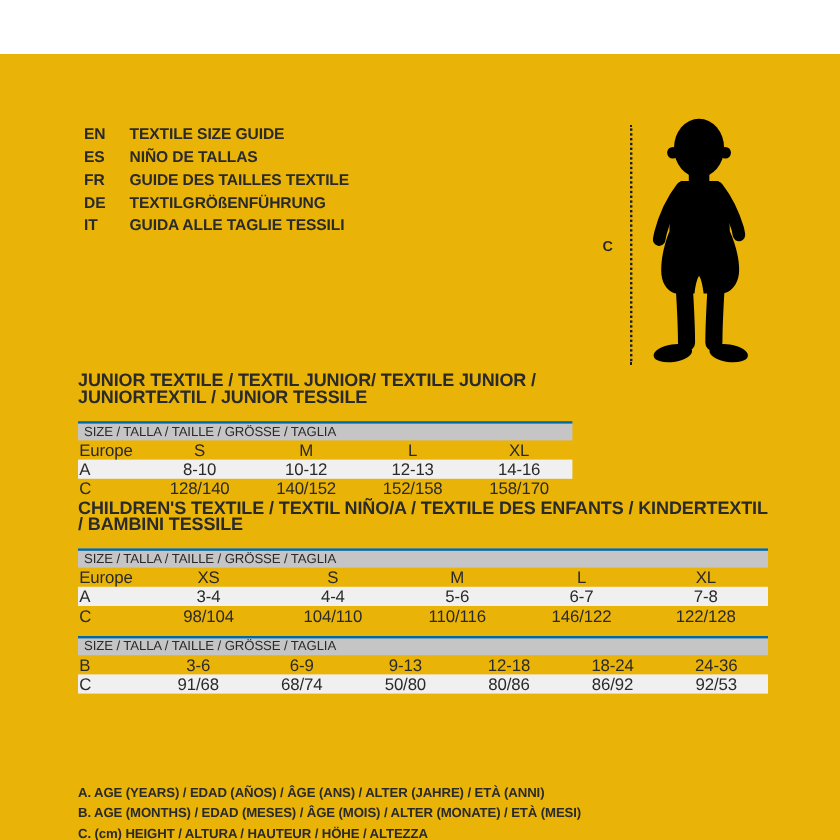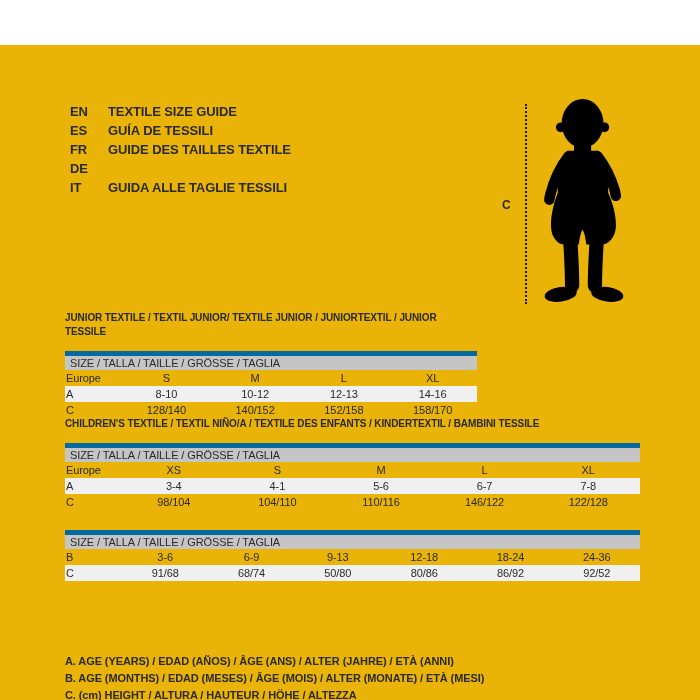--- a/index.html
+++ b/index.html
@@ -17,56 +17,57 @@
   
   .figure-line{position:absolute;left:525px;top:59px;height:200px;width:0;border-left:2px dotted #1b1b1b;}
   .figure-c{position:absolute;left:502px;top:153px;font-size:12px;font-weight:bold;}
   .baby-svg{position:absolute;left:536px;top:53px;}
 
   
   .section{position:absolute;left:65px;}
   .sec-0{top:266px;width:412px;}
   .sec-1{top:372px;width:575px;}
   .sec-2{top:477px;width:575px;}
-  .section-title{font-weight:bold;font-size:10px;line-height:14px;white-space:pre-line;}
+  .section-title{font-weight:bold;font-size:15px;line-height:14px;white-space:pre-line;}
   .size-table{margin-top:12px;}
   .sec-2 .size-table{margin-top:8px;}
   .size-bar{
     height:14px;line-height:14px;background:var(--bar,#c5c5c5);
-    border-top:5px solid #0369a1;font-size:11px;padding-left:5px;
+    border-top:2px solid #0369a1;font-size:11px;padding-left:5px;
   }
-  .t-row{display:grid;height:16px;align-items:center;font-size:11px;}
+  .t-row{display:grid;height:16px;align-items:center;font-size:14px;}
   .t-row.shaded{background:var(--alt,#f0f0f0);}
   .t-label{text-align:left;padding-left:1px;}
   .t-cell{text-align:center;}
 
   
   .notes{position:absolute;left:65px;top:608px;font-weight:bold;font-size:11px;}
   .note-line{height:17px;line-height:17px;}
 </style>
 </head>
 <body>
 
 <div class="canvas">
 
   <div class="lang-list">
       <div class="lang-row">
         <div class="lang-code">EN</div>
         <div class="lang-label">TEXTILE SIZE GUIDE</div>
       </div>
       <div class="lang-row">
         <div class="lang-code">ES</div>
-        <div class="lang-label">GUÍA DE TESSILI</div>
+        <div class="lang-label">NIÑO DE TALLAS</div>
       </div>
       <div class="lang-row">
         <div class="lang-code">FR</div>
         <div class="lang-label">GUIDE DES TAILLES TEXTILE</div>
       </div>
       <div class="lang-row">
         <div class="lang-code">DE</div>
+        <div class="lang-label">TEXTILGRÖßENFÜHRUNG</div>
       </div>
       <div class="lang-row">
         <div class="lang-code">IT</div>
         <div class="lang-label">GUIDA ALLE TAGLIE TESSILI</div>
       </div>
     </div>
 
   <div class="figure-line"></div>
   <div class="figure-c">C</div>
   <svg class="baby-svg" width="95" height="210" viewBox="0 0 100 215" preserveAspectRatio="none">
@@ -126,21 +127,21 @@
             <div class="t-label">Europe</div>
             <div class="t-cell">XS</div>
             <div class="t-cell">S</div>
             <div class="t-cell">M</div>
             <div class="t-cell">L</div>
             <div class="t-cell">XL</div>
           </div>
           <div class="t-row shaded" style="grid-template-columns: 57px repeat(5, 1fr);">
             <div class="t-label">A</div>
             <div class="t-cell">3-4</div>
-            <div class="t-cell">4-1</div>
+            <div class="t-cell">4-4</div>
             <div class="t-cell">5-6</div>
             <div class="t-cell">6-7</div>
             <div class="t-cell">7-8</div>
           </div>
           <div class="t-row" style="grid-template-columns: 57px repeat(5, 1fr);">
             <div class="t-label">C</div>
             <div class="t-cell">98/104</div>
             <div class="t-cell">104/110</div>
             <div class="t-cell">110/116</div>
             <div class="t-cell">146/122</div>
@@ -163,21 +164,21 @@
             <div class="t-cell">18-24</div>
             <div class="t-cell">24-36</div>
           </div>
           <div class="t-row shaded" style="grid-template-columns: 57px repeat(6, 1fr);">
             <div class="t-label">C</div>
             <div class="t-cell">91/68</div>
             <div class="t-cell">68/74</div>
             <div class="t-cell">50/80</div>
             <div class="t-cell">80/86</div>
             <div class="t-cell">86/92</div>
-            <div class="t-cell">92/52</div>
+            <div class="t-cell">92/53</div>
           </div>
         </div>
     </div>
   </div>
 
   <div class="notes">
       <div class="note-line">A. AGE (YEARS) / EDAD (AÑOS) / ÂGE (ANS) / ALTER (JAHRE) / ETÀ (ANNI)</div>
       <div class="note-line">B. AGE (MONTHS) / EDAD (MESES) / ÂGE (MOIS) / ALTER (MONATE) / ETÀ (MESI)</div>
       <div class="note-line">C. (cm) HEIGHT / ALTURA / HAUTEUR / HÖHE / ALTEZZA</div>
     </div>

